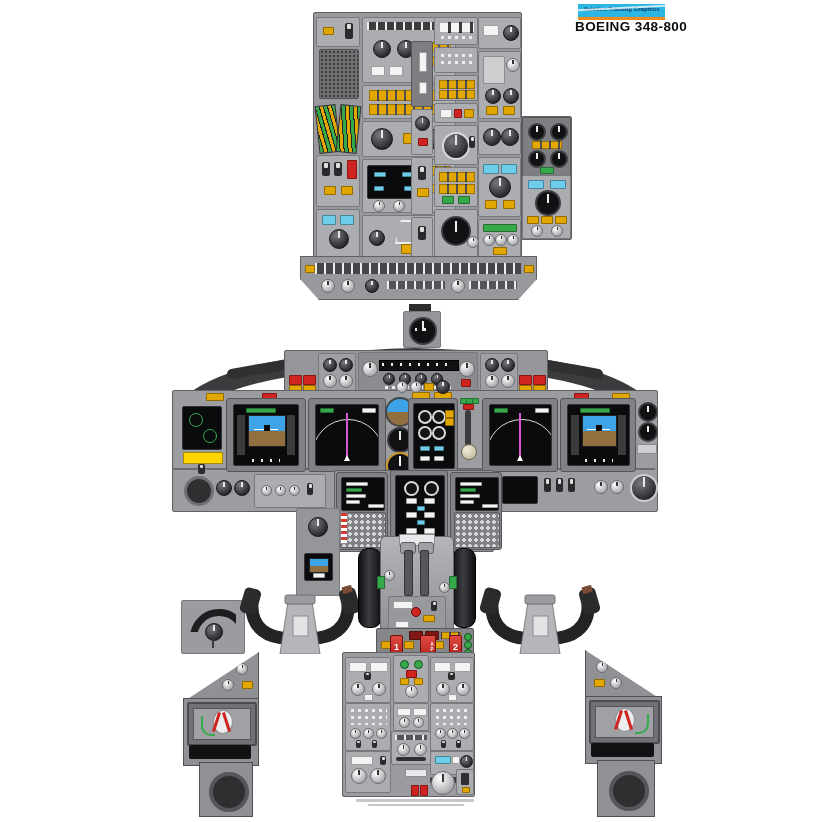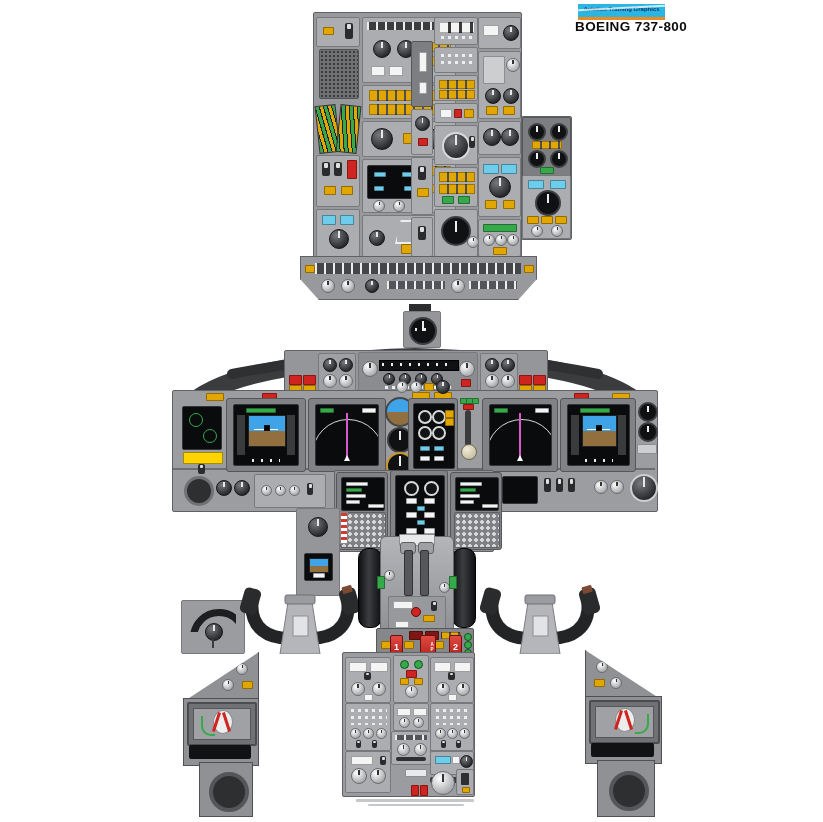--- a/index.html
+++ b/index.html
@@ -53,21 +53,21 @@
     color:#fff;font-weight:700;font-size:9px;text-align:center;line-height:22px}
   .fhv{font-size:4.5px;line-height:1.1;padding-top:2px;letter-spacing:0;word-break:break-all;
     writing-mode:vertical-rl;text-orientation:upright;text-align:center;padding-left:2.5px;line-height:6px}
 </style>
 </head>
 <body>
 
 <div id="poster">
 
   <div class="logo" style="left:578px;top:4px;width:87px;height:13px">Aviation Training Graphics</div>
-  <div class="title" style="left:575px;top:19px">BOEING 737-800</div>
+  <div class="title" style="left:575px;top:19px">BOEING 348-800</div>
 
   <div class="p" style="left:313px;top:12px;width:207px;height:246px;background:#97999c">
 
     <div class="sub" style="left:2px;top:4px;width:42px;height:28px">
       <span class="lt am" style="left:6px;top:9px;width:9px;height:6px"></span>
       <span class="tsw" style="left:28px;top:5px;width:8px;height:16px"></span>
     </div>
     <div class="dots" style="left:5px;top:36px;width:38px;height:48px"></div>
     <div class="fan" style="left:3px;top:92px;width:19px;height:46px;transform:rotate(-6deg)"></div>
     <div class="fan" style="left:24px;top:92px;width:19px;height:46px;transform:rotate(6deg)"></div>

